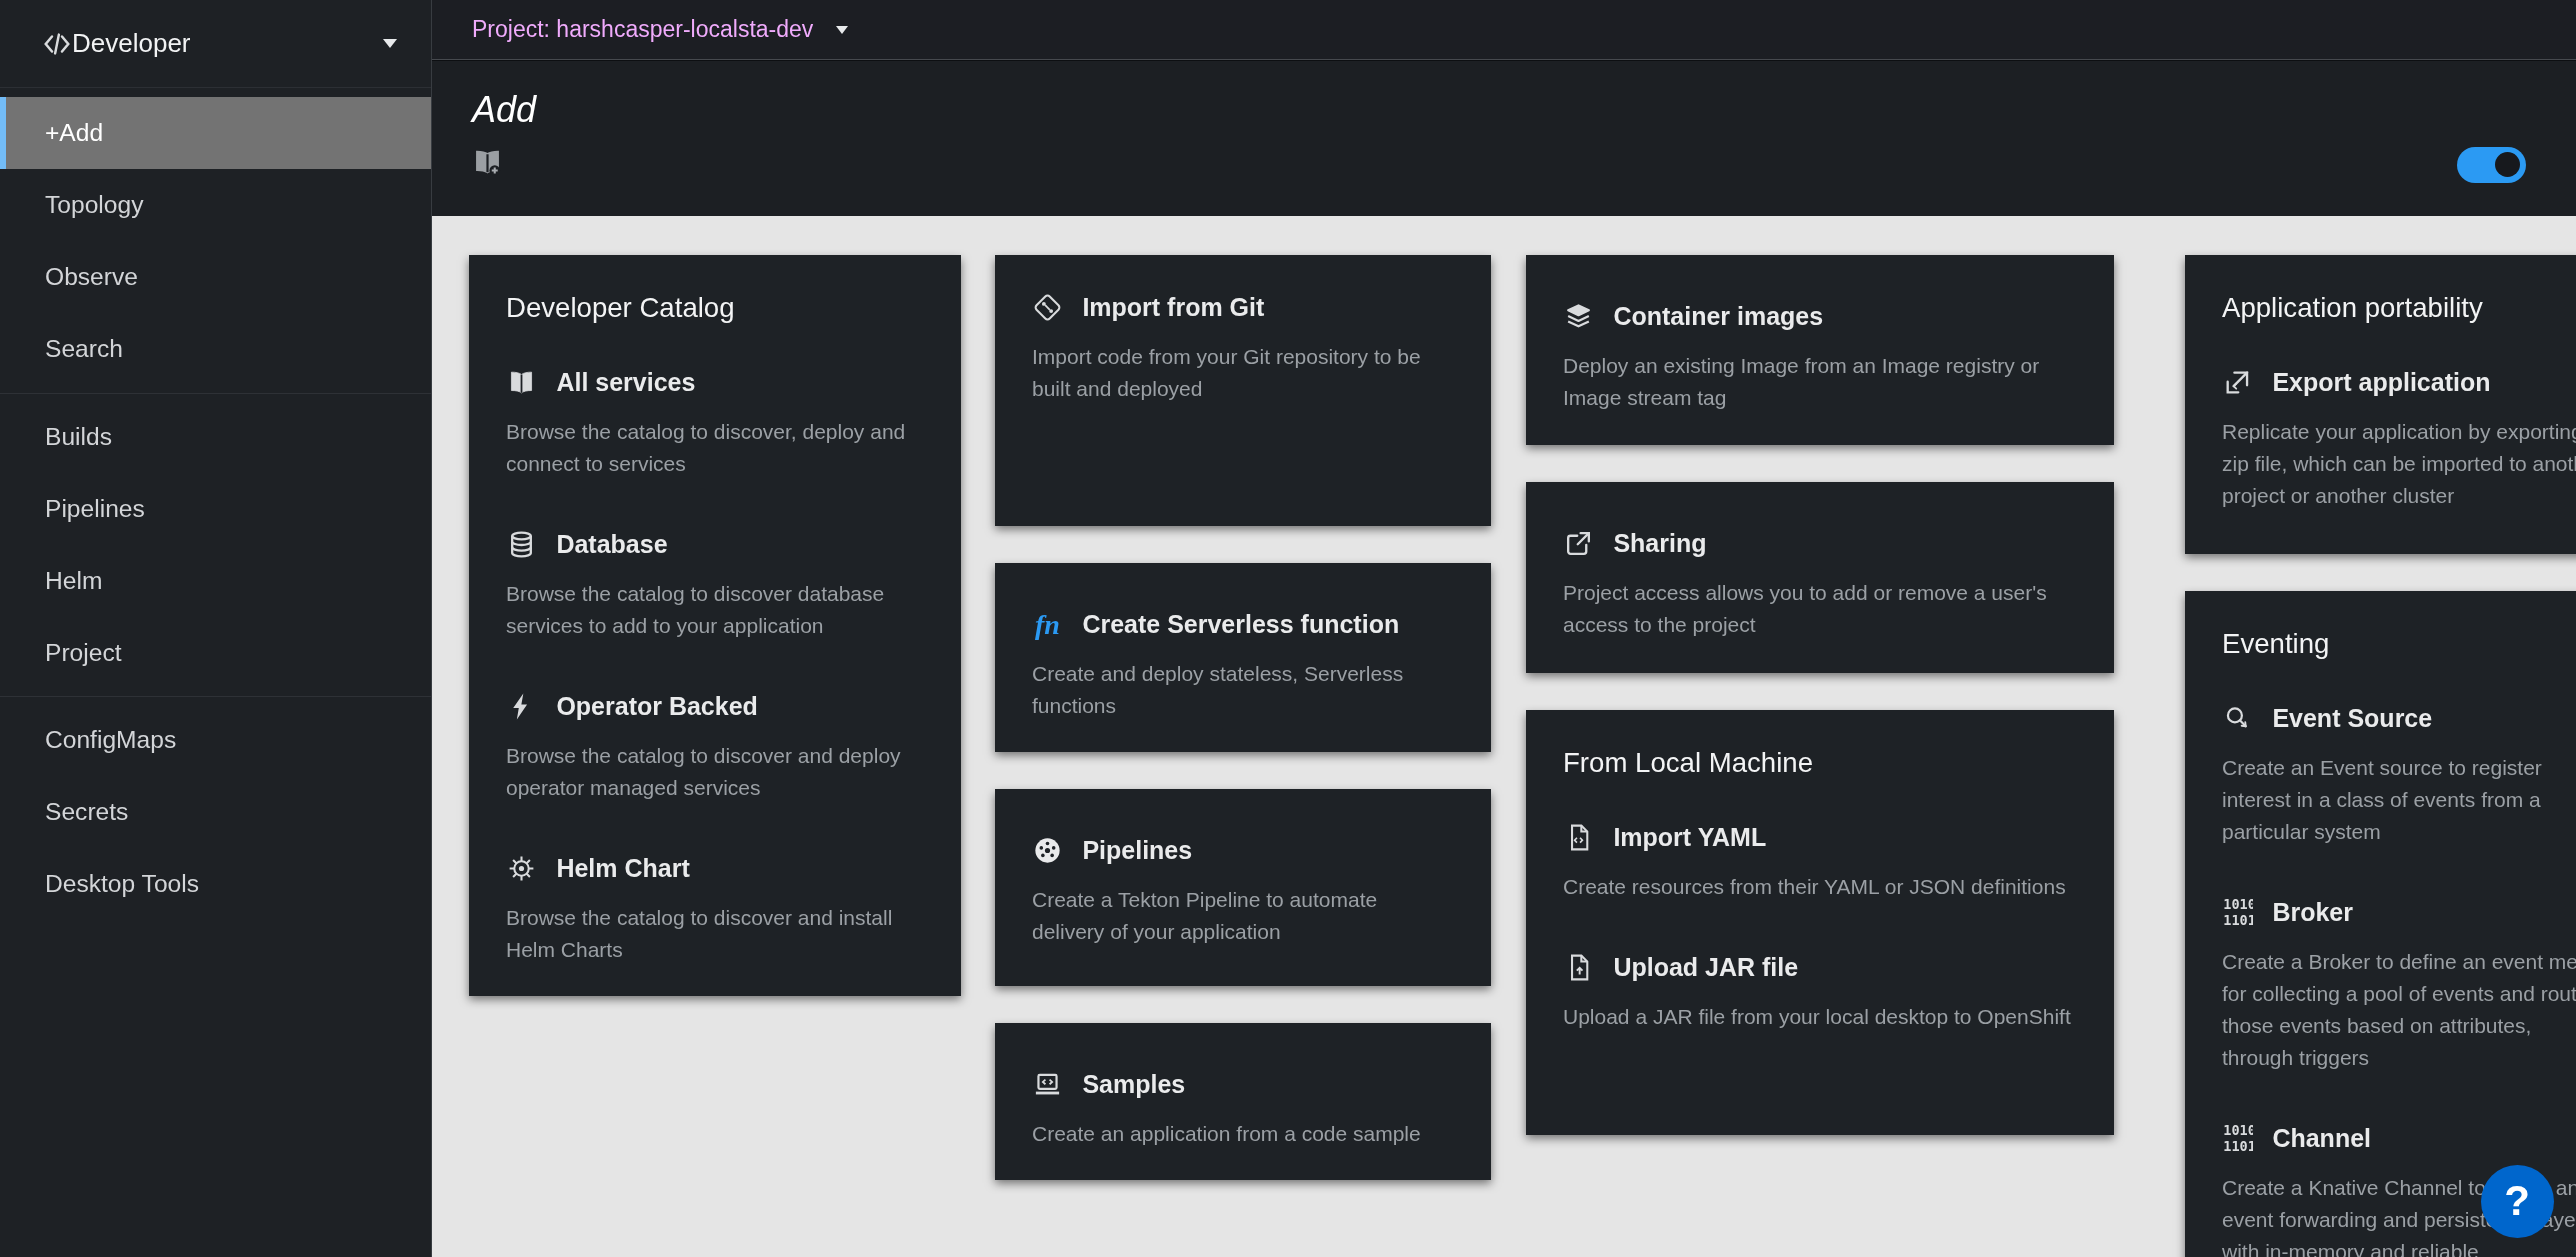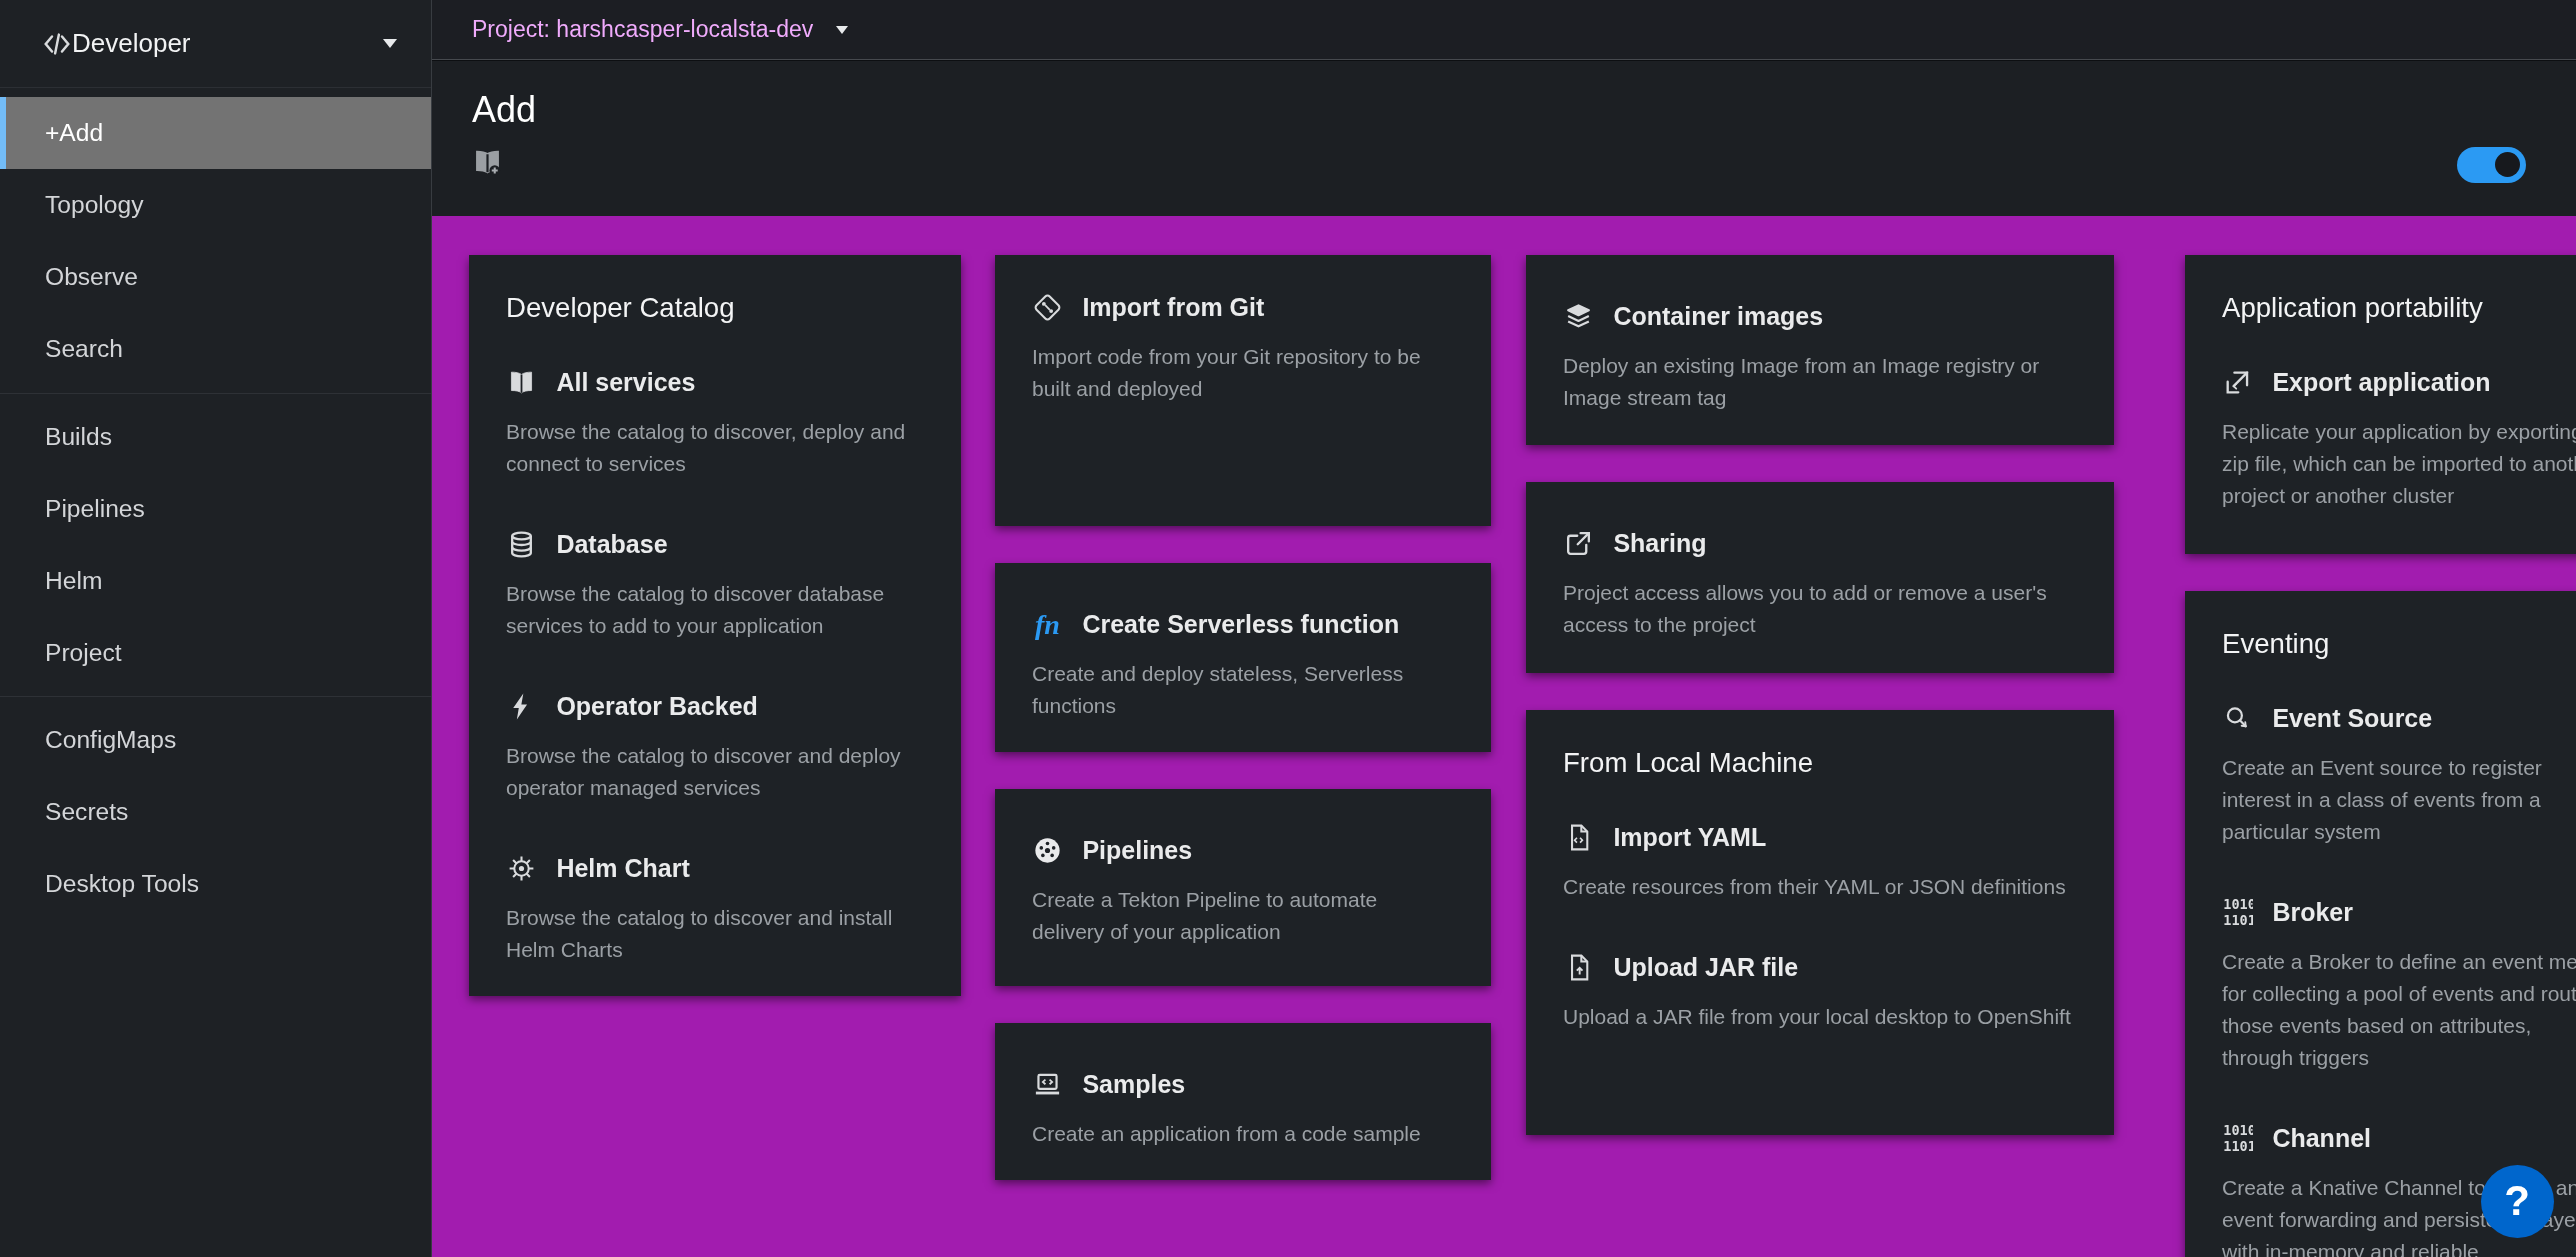--- a/index.html
+++ b/index.html
@@ -21,28 +21,28 @@
   .navlist{padding-top:9px;}
   .nav-item{height:72px;display:flex;align-items:center;padding-left:39px;font-size:24.6px;color:#d3d5d8;cursor:pointer;border-left:6px solid transparent;}
   .nav-item.selected{background:#737373;border-left-color:var(--sel-border);color:#ffffff;}
   .nav-divider{height:0.7px;background:#2e3136;margin:7.5px 0;}
   
   .masthead{position:absolute;left:432px;top:0;right:0;height:60px;background:#1c1e23;border-bottom:1.5px solid #46494e;box-sizing:border-box;display:flex;align-items:center;padding-left:40px;}
   .project-switcher{display:flex;align-items:center;gap:22.4px;color:#f0abfc;font-size:23px;cursor:pointer;justify-content:flex-end;}
   .project-switcher .caret{border-left-width:6.7px;border-right-width:6.7px;border-top-width:8.2px;}
   
   .page-header{position:absolute;left:432px;top:61px;right:0;height:155px;background:#1c1f23;}
-  .page-title{position:absolute;left:40px;top:28px;font-size:36px;font-weight:400;color:#ffffff;margin:0;}
+  .page-title{position:absolute;left:40px;top:28px;font-size:36px;font-weight:400;color:#ffffff;margin:0;font-style:italic;}
   .hdr-book{position:absolute;left:40px;top:86px;width:39px;height:39px;cursor:pointer;}
   .details-toggle{position:absolute;right:36px;top:86px;display:flex;align-items:center;gap:36px;flex-direction:column;}
   .switch{width:69px;height:36px;border-radius:18px;background:var(--accent);position:relative;cursor:pointer;}
   .switch .knob{position:absolute;right:6px;top:5.2px;width:25px;height:25px;border-radius:50%;background:#17191d;}
   .toggle-label{font-size:21.6px;color:#e0e2e4;}
   
-  .canvas{position:absolute;left:432px;top:216px;right:0;bottom:0;background:#a21caf;overflow:hidden;}
+  .canvas{position:absolute;left:432px;top:216px;right:0;bottom:0;background:#e5e5e5;overflow:hidden;}
   .cols{display:flex;align-items:flex-start;padding:39px 0 0 37px;}
   .col{display:flex;flex-direction:column;flex:none;}
   .col-0{width:492px;}
   .col-1{width:496px;margin-left:34px;}
   .col-2{width:588px;margin-left:35px;}
   .col-3{width:458px;margin-left:71px;}
   .card{background:#1e2226;box-shadow:0 3.7px 9px rgba(0,0,0,.5);padding:37px;box-sizing:border-box;margin-bottom:37px;overflow:hidden;flex:none;}
   .card.no-title{padding-top:46px;}
   .card-title{font-size:27.6px;font-weight:400;color:#f3f4f5;margin:0 0 43px 0;}
   .item{cursor:pointer;}

